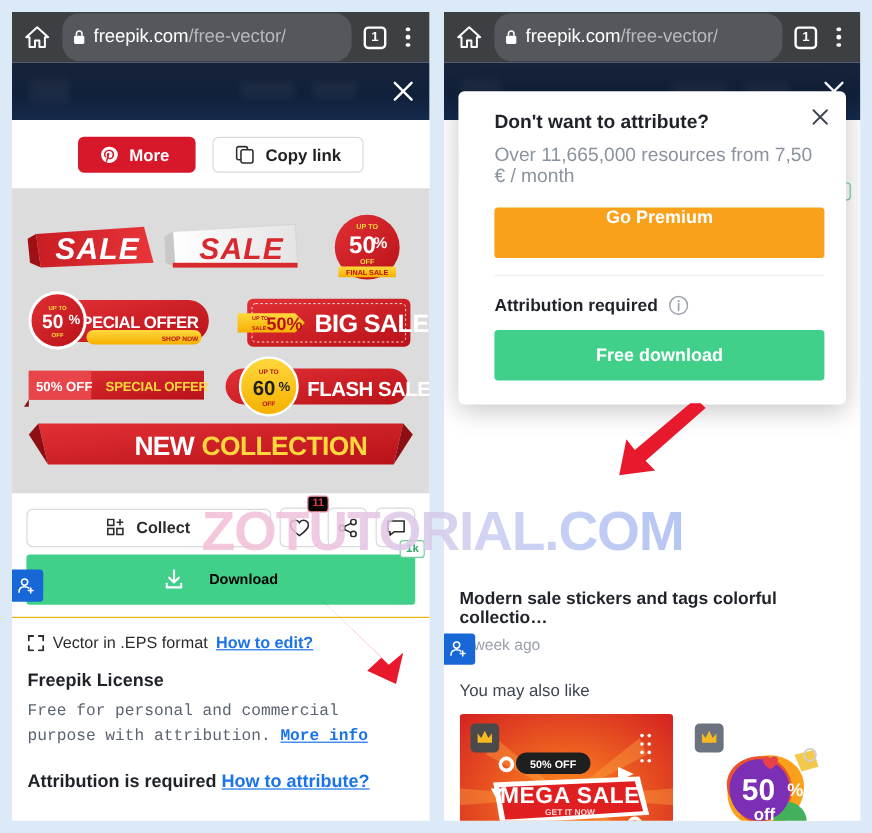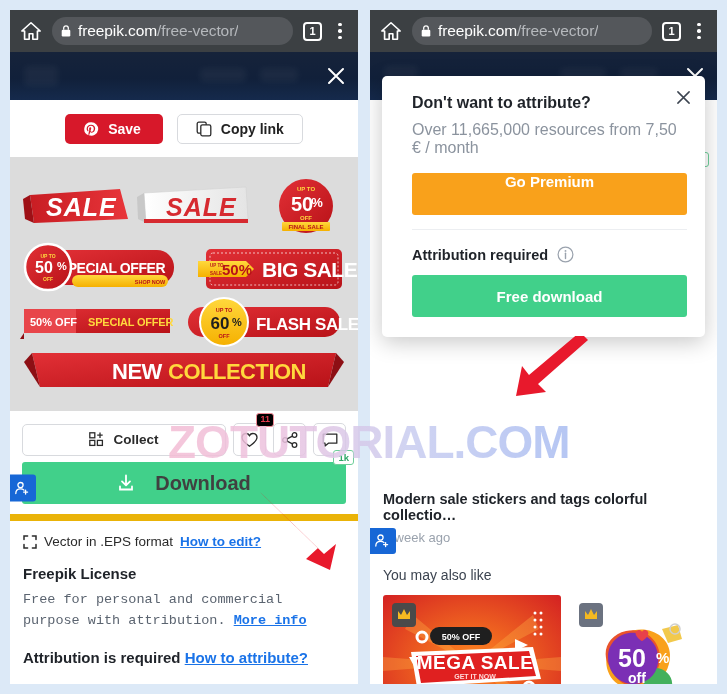--- a/index.html
+++ b/index.html
@@ -28,21 +28,21 @@
     height: 42px;
     background: #3c4043;
     display: flex;
     align-items: center;
     padding: 0 10px;
     gap: 10px;
   }
   .home-icon { width: 22px; height: 22px; flex: 0 0 auto; }
   .omnibox {
     flex: 1 1 auto;
-    height: 28px;
+    height: 40px;
     background: #54575b;
     border-radius: 14px;
     display: flex;
     align-items: center;
     padding: 0 8px;
     gap: 6px;
     overflow: hidden;
     min-width: 0;
   }
   .lock-icon { width: 12px; height: 14px; flex: 0 0 auto; }
@@ -125,36 +125,36 @@
     position: absolute; top: -11px; right: -9px;
     background: #000000; border: 1px solid #f08a96; color: #e23b4e;
     font-size: 9px; font-weight: bold;
     border-radius: 3px; padding: 1px 3px; line-height: 1.1;
   }
   
   .dl-wrap { position: relative; padding: 0 12px 10px 12px; }
   .btn-download {
     width: 100%; height: 42px; background: #41d08a; border-radius: 3px;
     display: flex; align-items: center; justify-content: center; gap: 20px;
-    color: #404040; font-size: 20px; font-weight: bold;
+    color: #000000; font-size: 12px; font-weight: bold;
   }
   .badge-k {
     position: absolute; top: -12px; right: 4px;
     background: #fff; border: 1px solid #6fcf9b; color: #31a869;
     font-size: 9.5px; font-weight: bold; border-radius: 3px;
     padding: 1px 4px; line-height: 1.2;
   }
   .badge-user {
     position: absolute; left: -2px; top: 50%; transform: translateY(-50%);
     width: 28px; height: 27px; background: #1767d6; border-radius: 3px;
     display: flex; align-items: center; justify-content: center;
   }
 
   
-  .lic { border-top: 7px solid #eab308; padding: 13px 13px 0 13px; }
+  .lic { border-top: 1px solid #eab308; padding: 13px 13px 0 13px; }
   .lic-row { display: flex; align-items: center; gap: 7px; font-size: 13.5px; color: #2b2b2b; margin-bottom: 16px; }
   .link { color: #1a73e8; font-weight: bold; }
   .lic-h { font-size: 15px; font-weight: bold; color: #1f2329; margin-bottom: 8px; }
   .lic-p { font-size: 13.5px; color: #5b6470; line-height: 1.55; margin-bottom: 17px; font-family: Liberation Mono, monospace; }
   .lic-attr { font-size: 15px; font-weight: bold; color: #1f2329; }
 
   
   .r-actionbar { display: flex; align-items: center; gap: 7px; padding: 20px 12px 4px 12px; position: relative; }
   .r-badge-k {
     position: absolute; right: 8px; top: 52px;
@@ -250,21 +250,21 @@
       <svg class="close-x" viewBox="0 0 20 20">
         <path d="M3 3 L17 17 M17 3 L3 17" stroke="#fff" stroke-width="2" stroke-linecap="round"></path>
       </svg>
     </div>
 
     <div class="pin-row">
       <div class="btn-save">
         <svg width="16" height="16" viewBox="0 0 16 16">
           <path d="M8 1.2a6.8 6.8 0 0 0-2.5 13.1c-.06-.55-.11-1.4.02-2l.8-3.4s-.2-.4-.2-1c0-.95.55-1.65 1.24-1.65.58 0 .86.44.86.96 0 .59-.37 1.46-.57 2.27-.16.68.34 1.23 1.01 1.23 1.21 0 2.14-1.28 2.14-3.12 0-1.63-1.17-2.77-2.85-2.77-1.94 0-3.08 1.45-3.08 2.96 0 .58.22 1.21.5 1.56.06.06.07.12.05.19l-.19.76c-.03.12-.1.15-.22.09-.83-.39-1.35-1.6-1.35-2.58 0-2.1 1.53-4.03 4.4-4.03 2.31 0 4.11 1.65 4.11 3.85 0 2.3-1.45 4.15-3.46 4.15-.68 0-1.31-.35-1.53-.77l-.42 1.58c-.15.58-.55 1.31-.82 1.76A6.8 6.8 0 1 0 8 1.2z" fill="#fff"></path>
         </svg>
-        <span>Save</span>
+        <span>More</span>
       </div>
       <div class="btn-copy">
         <svg width="16" height="16" viewBox="0 0 16 16">
           <rect x="1.2" y="1.2" width="9" height="11" rx="1.6" fill="none" stroke="#2b2b2b" stroke-width="1.3"></rect>
           <rect x="4.8" y="3.8" width="10" height="11" rx="1.6" fill="#fff" stroke="#2b2b2b" stroke-width="1.3"></rect>
         </svg>
         <span>Copy link</span>
       </div>
     </div>
 

